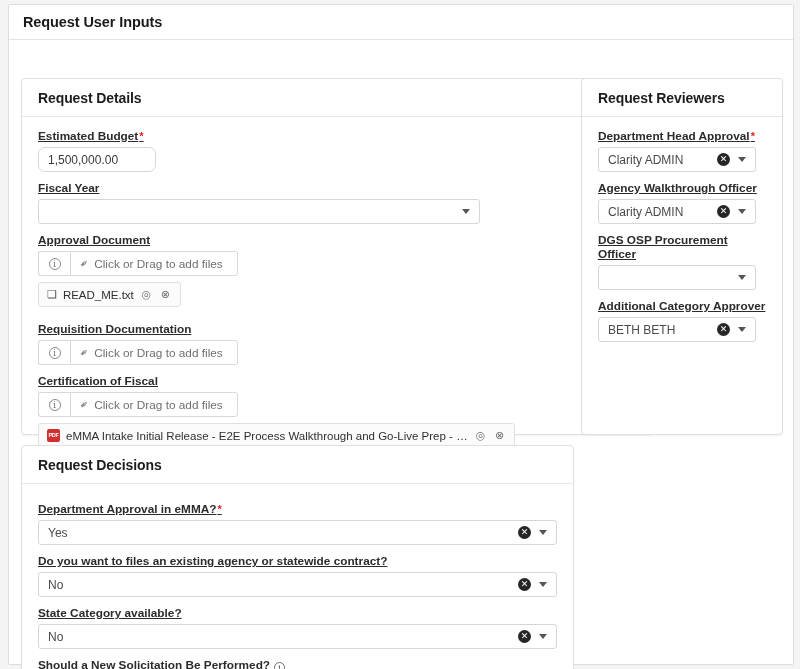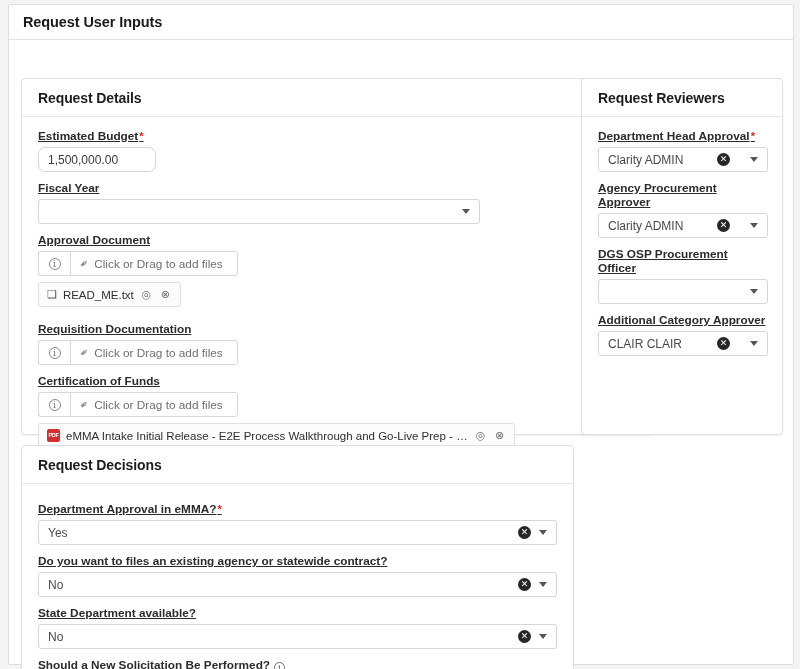--- a/index.html
+++ b/index.html
@@ -124,21 +124,21 @@
     width: 0; height: 0;
     border-left: 4px solid transparent;
     border-right: 4px solid transparent;
     border-top: 5px solid #555555;
     margin-right: 3px;
     flex: 0 0 auto;
   }
 
   .select-fiscal { width: 442px; }
   .select-decision { width: 519px; }
-  .select-reviewer { width: 170px; gap: 12px; }
+  .select-reviewer { width: 158px; }
 
   
   .upload-row { display: flex; align-items: stretch; height: 25px; width: 200px; }
   .upload-tab {
     width: 32px;
     border: 1px solid #d8d8d8;
     border-right: none;
     border-radius: 3px 0 0 3px;
     background: #ffffff;
     display: flex; align-items: center; justify-content: center;
@@ -264,21 +264,21 @@
               <span class="circ-i">i</span>
             </div>
             <div class="upload-main">
               <span class="clip">✒</span>
               <span>Click or Drag to add files</span>
             </div>
           </div>
         </div>
 
         <div class="field">
-          <label class="field-label">Certification of Funds</label>
+          <label class="field-label">Certification of Fiscal</label>
           <div class="upload-row">
             <div class="upload-tab">
               <span class="circ-i">i</span>
             </div>
             <div class="upload-main">
               <span class="clip">✒</span>
               <span>Click or Drag to add files</span>
             </div>
           </div>
           <div class="file-chip chip-wide">
@@ -303,40 +303,40 @@
             <span>Department Head Approval</span><span class="req-star">*</span>
           </label>
           <div class="select-box select-reviewer">
             <span class="select-value">Clarity ADMIN</span>
             <span class="clear-icon">✕</span>
             <span class="caret"></span>
           </div>
         </div>
 
         <div class="field">
-          <label class="field-label">Agency Procurement Approver</label>
+          <label class="field-label">Agency Walkthrough Officer</label>
           <div class="select-box select-reviewer">
             <span class="select-value">Clarity ADMIN</span>
             <span class="clear-icon">✕</span>
             <span class="caret"></span>
           </div>
         </div>
 
         <div class="field">
           <label class="field-label">DGS OSP Procurement Officer</label>
           <div class="select-box select-reviewer">
             <span class="select-value"></span>
             <span class="caret"></span>
           </div>
         </div>
 
         <div class="field">
           <label class="field-label">Additional Category Approver</label>
           <div class="select-box select-reviewer">
-            <span class="select-value">CLAIR CLAIR</span>
+            <span class="select-value">BETH BETH</span>
             <span class="clear-icon">✕</span>
             <span class="caret"></span>
           </div>
         </div>
 
       </div>
     </div>
 
     <div class="card" id="card-request-decisions">
       <div class="card-header">
@@ -360,21 +360,21 @@
         <div class="field">
           <label class="field-label">Do you want to files an existing agency or statewide contract?</label>
           <div class="select-box select-decision">
             <span class="select-value">No</span>
             <span class="clear-icon">✕</span>
             <span class="caret"></span>
           </div>
         </div>
 
         <div class="field">
-          <label class="field-label">State Department available?</label>
+          <label class="field-label">State Category available?</label>
           <div class="select-box select-decision">
             <span class="select-value">No</span>
             <span class="clear-icon">✕</span>
             <span class="caret"></span>
           </div>
         </div>
 
         <div class="field">
           <label class="field-label">
             <span>Should a New Solicitation Be Performed?</span><span class="info-inline">i</span>

